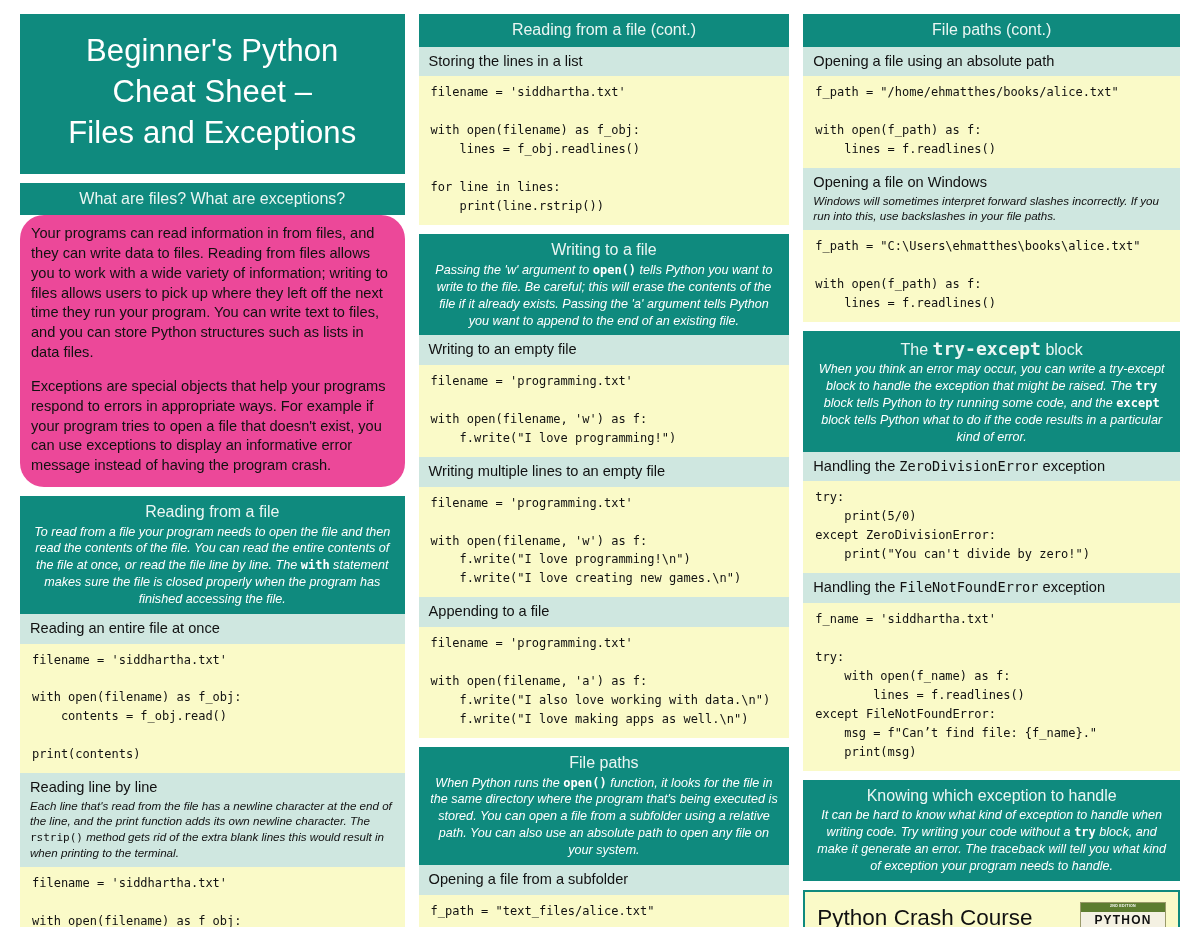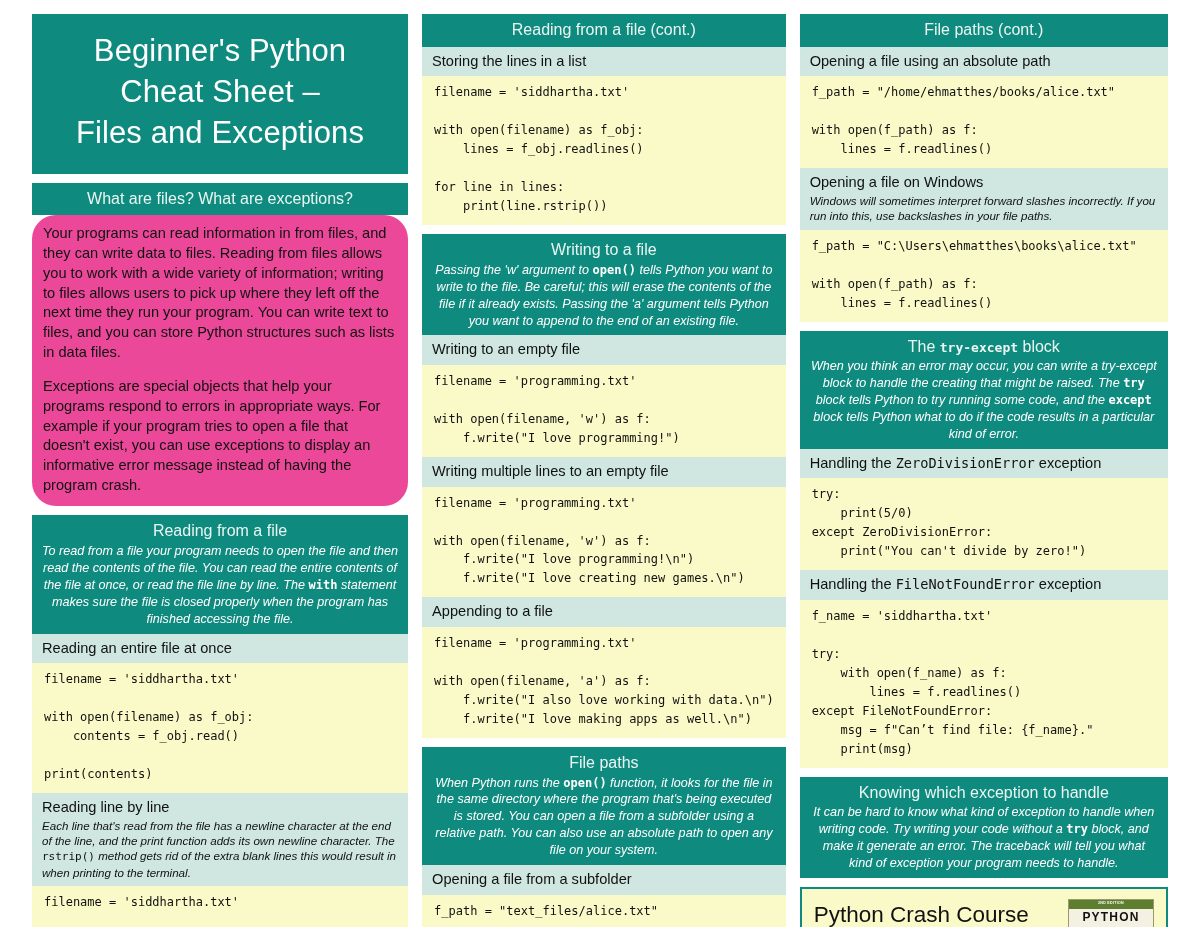--- a/index.html
+++ b/index.html
@@ -8,21 +8,21 @@
     padding: 0;
     background: #ffffff;
     width: 1200px;
     height: 927px;
     overflow: hidden;
     font-family: "Liberation Sans", sans-serif;
   }
   .sheet {
     width: 1200px;
     height: 927px;
-    padding: 14px 32px;
+    padding: 14px 20px;
     display: flex;
     gap: 14px;
     align-items: flex-start;
   }
   .col { display: flex; flex-direction: column; gap: 9px; }
   .col-1 { width: 391px; }
   .col-2 { width: 377px; }
   .col-3 { width: 383px; }
 
   .block { width: 100%; }
@@ -59,21 +59,21 @@
     color: #ffffff;
     margin-top: 1px;
   }
   .sec-head code, .sec-head .mono {
     font-family: "DejaVu Sans Mono", "Liberation Mono", monospace;
     font-style: normal;
     font-size: 12px;
     font-weight: bold;
   }
   .sec-head .sec-title .mono {
-    font-size: 13px;
+    font-size: 18px;
   }
 
   
   .prose {
     background: #ec4899;
     color: #111111;
     padding: 9px 11px 11px 11px;
     font-size: 14.6px;
     line-height: 1.35;
     border-radius: 24px;
@@ -297,21 +297,21 @@
       </div>
       <div class="code">f_path = "C:\Users\ehmatthes\books\alice.txt"
 
 with open(f_path) as f:
     lines = f.readlines()</div>
     </div>
 
     <div class="block">
       <div class="sec-head">
         <div class="sec-title"><span>The </span><span class="mono">try-except</span><span> block</span></div>
-        <div class="sec-desc"><span>When you think an error may occur, you can write a try-except block to handle the creating that might be raised. The </span><span class="mono">try</span><span> block tells Python to try running some code, and the </span><span class="mono">except</span><span> block tells Python what to do if the code results in a particular kind of error.</span></div>
+        <div class="sec-desc"><span>When you think an error may occur, you can write a try-except block to handle the exception that might be raised. The </span><span class="mono">try</span><span> block tells Python to try running some code, and the </span><span class="mono">except</span><span> block tells Python what to do if the code results in a particular kind of error.</span></div>
       </div>
       <div class="sub-head">
         <span><span>Handling the </span><span class="mono">ZeroDivisionError</span><span> exception</span></span>
       </div>
       <div class="code">try:
     print(5/0)
 except ZeroDivisionError:
     print("You can't divide by zero!")</div>
       <div class="sub-head">
         <span><span>Handling the </span><span class="mono">FileNotFoundError</span><span> exception</span></span>

